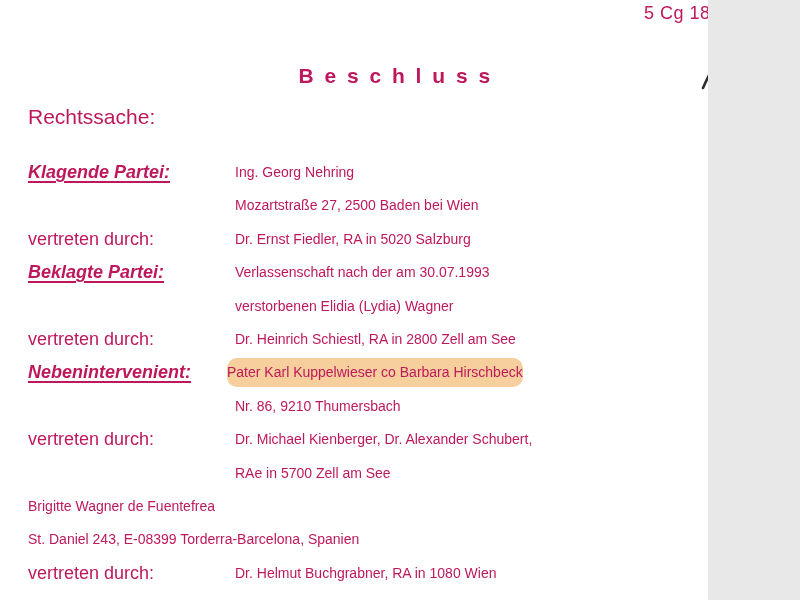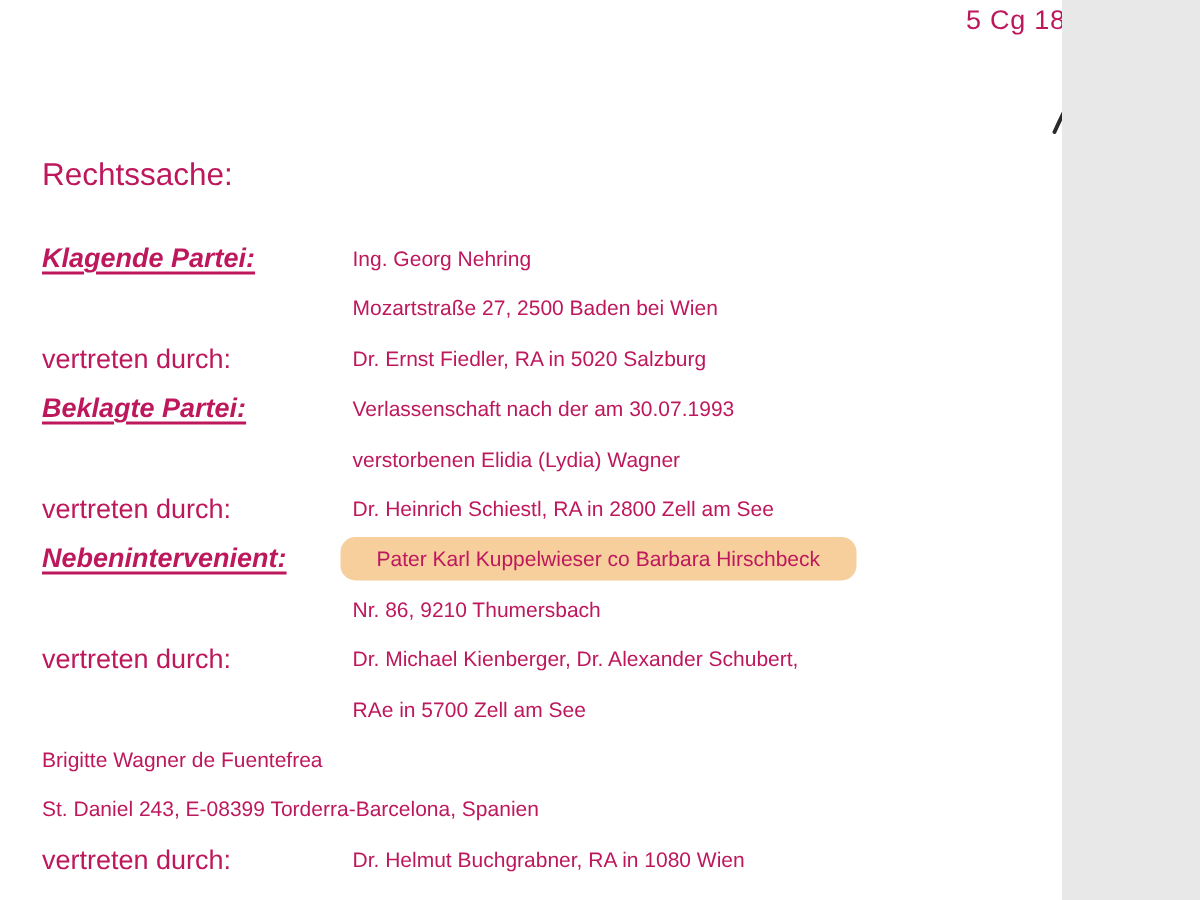--- a/index.html
+++ b/index.html
@@ -75,38 +75,39 @@
   .row .values {
     flex: 1 1 auto;
     font-size: 14px;
     line-height: 33.4px;
   }
   .line { white-space: nowrap; }
   .hl {
     display: inline-block;
     background: #f6cf9c;
     border-radius: 10px;
-    padding: 0 24px;
+    padding: 0 0;
     margin-left: -8px;
     line-height: 29px;
   }
 </style>
 </head>
 <body>
 
 <div class="page">
 
   <div class="case-number">5 Cg 180/96</div>
 
   <svg class="handwritten" viewBox="0 0 120 82">
     <path d="M 20 74 C 30 52 45 25 59 5" fill="none" stroke="#2a2a2a" stroke-width="2.6" stroke-linecap="round"></path>
     <text x="60" y="42" transform="rotate(-7 80 30)">25</text>
     <path d="M 94 8 L 118 4" fill="none" stroke="#2a2a2a" stroke-width="2.4" stroke-linecap="round"></path>
   </svg>
 
+  <h1 class="doc-title">B e s c h l u s s</h1>
 
   <div class="matter-label">Rechtssache:</div>
 
   <div class="rows">
 
     <div class="row">
       <div class="label party">Klagende Partei:</div>
       <div class="values">
         <div class="line">Ing. Georg Nehring</div>
         <div class="line">Mozartstraße 27, 2500 Baden bei Wien</div>

